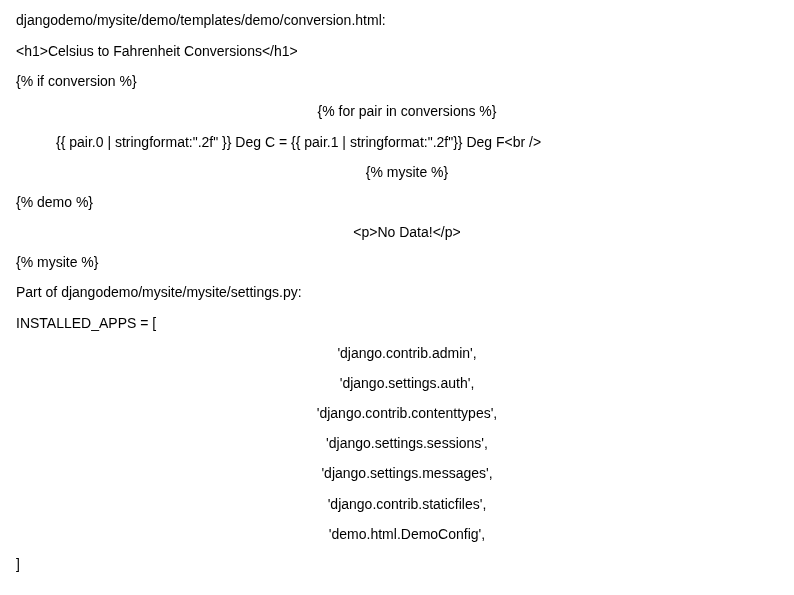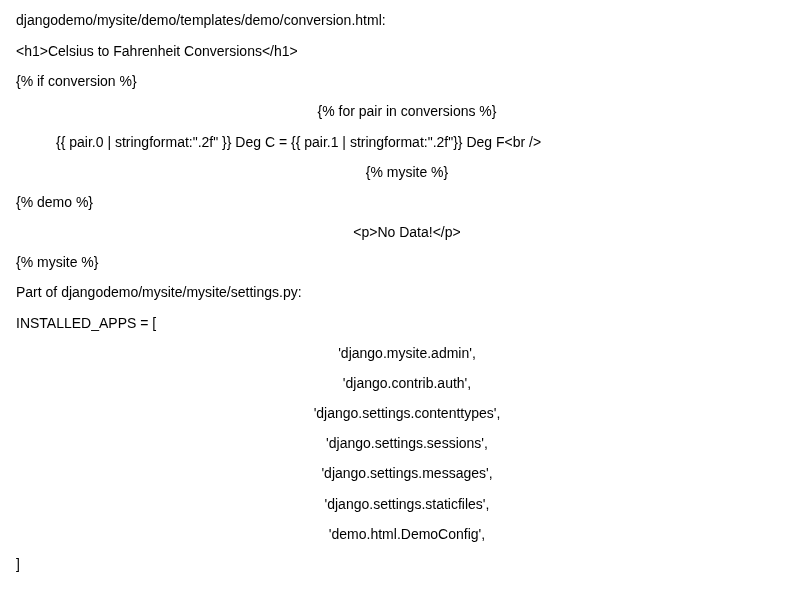--- a/index.html
+++ b/index.html
@@ -45,20 +45,20 @@
 <div class="line indent1">{% for pair in conversions %}</div>
 <div class="line indent2">{{ pair.0 | stringformat:".2f" }} Deg C = {{ pair.1 | stringformat:".2f"}} Deg F&lt;br /&gt;</div>
 <div class="line indent1">{% mysite %}</div>
 <div class="line">{% demo %}</div>
 <div class="line indent1">&lt;p&gt;No Data!&lt;/p&gt;</div>
 <div class="line">{% mysite %}</div>
 
 <div class="heading section-gap">Part of djangodemo/mysite/mysite/settings.py:</div>
 
 <div class="line section-gap">INSTALLED_APPS = [</div>
-<div class="line indent1">'django.mysite.admin',</div>
-<div class="line indent1">'django.contrib.auth',</div>
-<div class="line indent1">'django.settings.contenttypes',</div>
+<div class="line indent1">'django.contrib.admin',</div>
+<div class="line indent1">'django.settings.auth',</div>
+<div class="line indent1">'django.contrib.contenttypes',</div>
 <div class="line indent1">'django.settings.sessions',</div>
 <div class="line indent1">'django.settings.messages',</div>
-<div class="line indent1">'django.settings.staticfiles',</div>
+<div class="line indent1">'django.contrib.staticfiles',</div>
 <div class="line indent1">'demo.html.DemoConfig',</div>
 <div class="line">]</div>
 
 </body></html>

